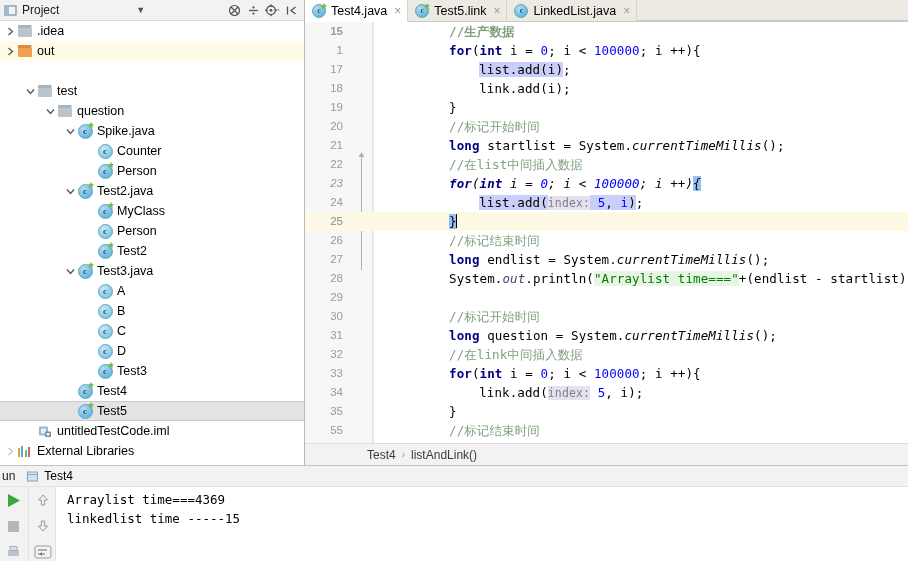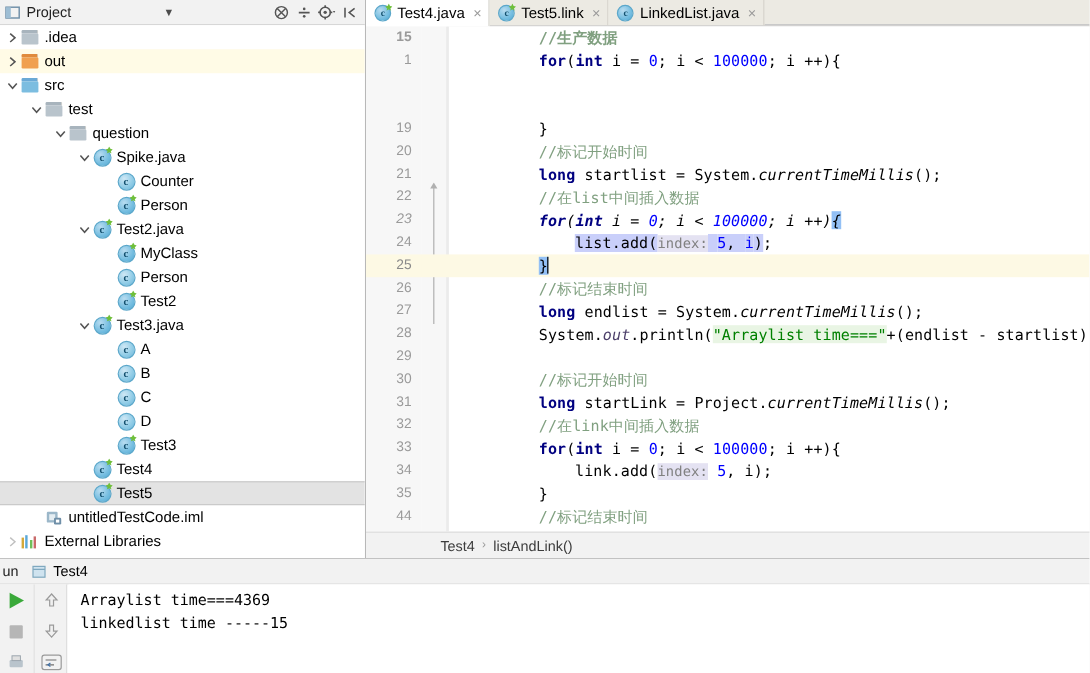--- a/index.html
+++ b/index.html
@@ -209,35 +209,20 @@
             </svg>
           </span>
           <span class="ticon">
             <span class="folder orange">
               <span class="tab"></span>
               <span class="body"></span>
             </span>
           </span>
           <span class="tlabel">out</span>
         </div>
-        <div class="trow" style="position: absolute; left: 0px; right: 0px; top: 40px;">
-          <span style="display:inline-block;width:4px;flex:none;"></span>
-          <span class="twist">
-            <svg width="9" height="9" viewBox="0 0 9 9">
-              <path d="M1 2.5 L4.5 6.5 L8 2.5" fill="none" stroke="#555" stroke-width="1.3"></path>
-            </svg>
-          </span>
-          <span class="ticon">
-            <span class="folder blue">
-              <span class="tab"></span>
-              <span class="body"></span>
-            </span>
-          </span>
-          <span class="tlabel">src</span>
-        </div>
         <div class="trow" style="position: absolute; left: 0px; right: 0px; top: 60px;">
           <span style="display:inline-block;width:24px;flex:none;"></span>
           <span class="twist">
             <svg width="9" height="9" viewBox="0 0 9 9">
               <path d="M1 2.5 L4.5 6.5 L8 2.5" fill="none" stroke="#555" stroke-width="1.3"></path>
             </svg>
           </span>
           <span class="ticon">
             <span class="folder gray">
               <span class="tab"></span>
@@ -496,20 +481,28 @@
       </svg>
       <div class="code-lines" id="code-lines">
           <div class="ln" style="top: 0px; font-weight: bold;">
             <span class="num">15</span>
             <span class="txt"><span style="display:inline-block;width:0px"></span><span class="cmt" style="">//生产数据</span></span>
           </div>
           <div class="ln" style="top: 19px;">
             <span class="num">1</span>
             <span class="txt"><span style="display:inline-block;width:0px"></span><span class="kw" style="">for</span><span class="plain" style="">(</span><span class="kw" style="">int</span><span class="plain" style=""> i = </span><span class="num-lit" style="">0</span><span class="plain" style="">; i &lt; </span><span class="num-lit" style="">100000</span><span class="plain" style="">; i ++){</span></span>
           </div>
+          <div class="ln" style="top: 38px;">
+            <span class="num">17</span>
+            <span class="txt"><span style="display:inline-block;width:30.2px"></span><span class="sel" style="">list.add(i)</span><span class="plain" style="">;</span></span>
+          </div>
+          <div class="ln" style="top: 57px;">
+            <span class="num">18</span>
+            <span class="txt"><span style="display:inline-block;width:30.2px"></span><span class="plain" style="">link.add(i);</span></span>
+          </div>
           <div class="ln" style="top: 76px;">
             <span class="num">19</span>
             <span class="txt"><span style="display:inline-block;width:0px"></span><span class="plain" style="">}</span></span>
           </div>
           <div class="ln" style="top: 95px;">
             <span class="num">20</span>
             <span class="txt"><span style="display:inline-block;width:0px"></span><span class="cmt" style="">//标记开始时间</span></span>
           </div>
           <div class="ln" style="top: 114px;">
             <span class="num">21</span>
@@ -546,40 +539,40 @@
           <div class="ln" style="top: 266px;">
             <span class="num">29</span>
             <span class="txt"><span style="display:inline-block;width:0px"></span></span>
           </div>
           <div class="ln" style="top: 285px;">
             <span class="num">30</span>
             <span class="txt"><span style="display:inline-block;width:0px"></span><span class="cmt" style="">//标记开始时间</span></span>
           </div>
           <div class="ln" style="top: 304px;">
             <span class="num">31</span>
-            <span class="txt"><span style="display:inline-block;width:0px"></span><span class="kw" style="">long</span><span class="plain" style=""> startLink = Project.</span><span class="method-static" style="">currentTimeMillis</span><span class="plain" style="">();</span></span>
+            <span class="txt"><span style="display:inline-block;width:0px"></span><span class="kw" style="">long</span><span class="plain" style=""> question = System.</span><span class="method-static" style="">currentTimeMillis</span><span class="plain" style="">();</span></span>
           </div>
           <div class="ln" style="top: 323px;">
             <span class="num">32</span>
             <span class="txt"><span style="display:inline-block;width:0px"></span><span class="cmt" style="">//在link中间插入数据</span></span>
           </div>
           <div class="ln" style="top: 342px;">
             <span class="num">33</span>
             <span class="txt"><span style="display:inline-block;width:0px"></span><span class="kw" style="">for</span><span class="plain" style="">(</span><span class="kw" style="">int</span><span class="plain" style=""> i = </span><span class="num-lit" style="">0</span><span class="plain" style="">; i &lt; </span><span class="num-lit" style="">100000</span><span class="plain" style="">; i ++){</span></span>
           </div>
           <div class="ln" style="top: 361px;">
             <span class="num">34</span>
             <span class="txt"><span style="display:inline-block;width:30.2px"></span><span class="plain" style="">link.add(</span><span class="hint" style="">index:</span><span class="plain" style=""> </span><span class="num-lit" style="">5</span><span class="plain" style="">, i);</span></span>
           </div>
           <div class="ln" style="top: 380px;">
             <span class="num">35</span>
             <span class="txt"><span style="display:inline-block;width:0px"></span><span class="plain" style="">}</span></span>
           </div>
           <div class="ln" style="top: 399px;">
-            <span class="num">44</span>
+            <span class="num">55</span>
             <span class="txt"><span style="display:inline-block;width:0px"></span><span class="cmt" style="">//标记结束时间</span></span>
           </div>
         </div>
     </div>
 
     <div class="breadcrumb">
       <span>Test4</span>
       <span class="bc-sep">›</span>
       <span>listAndLink()</span>
     </div>

